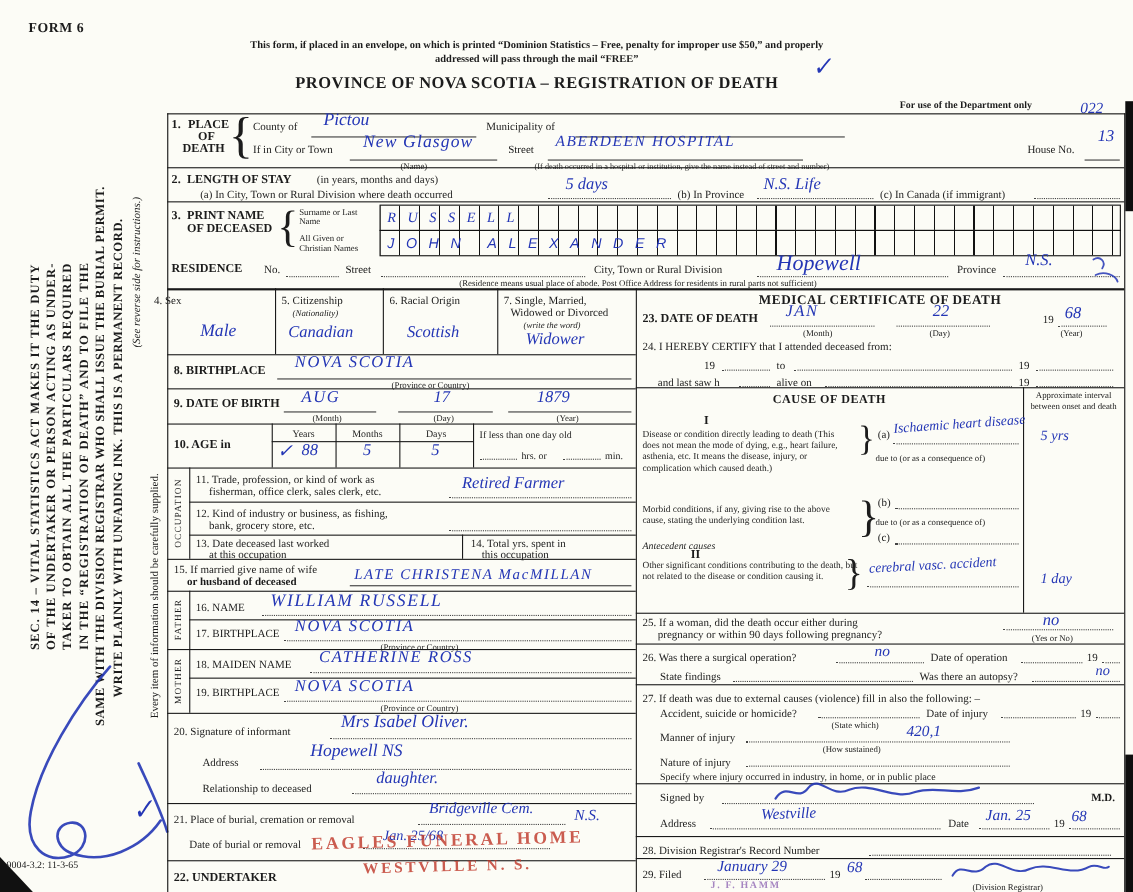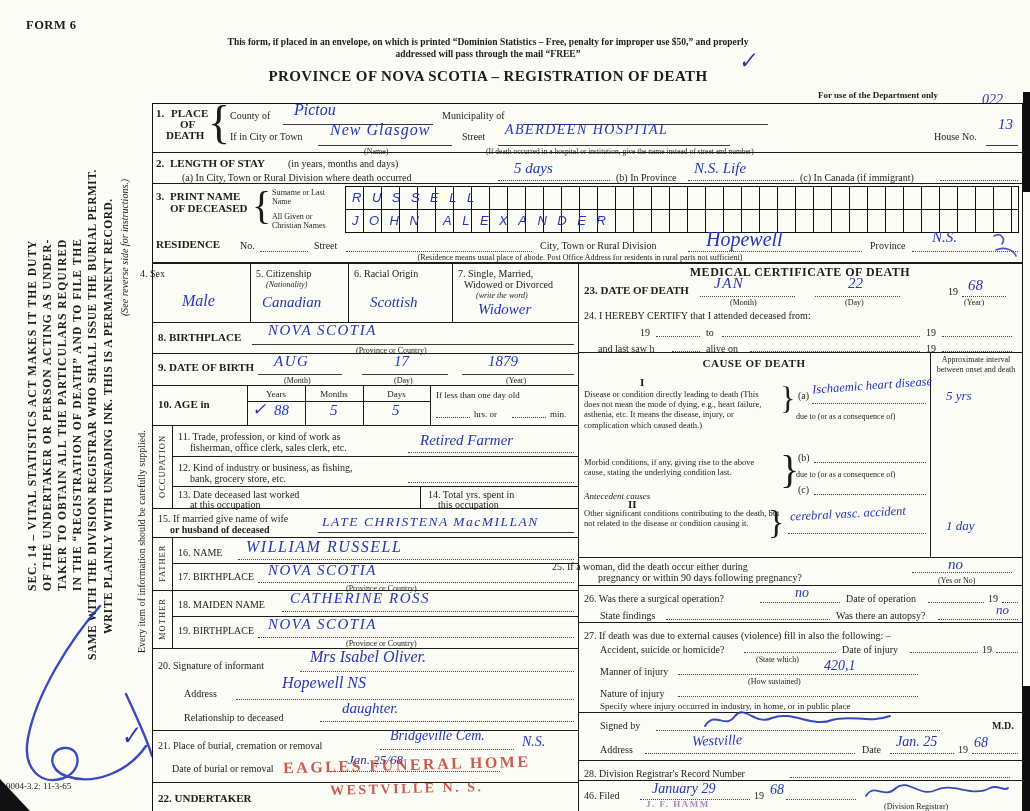--- a/index.html
+++ b/index.html
@@ -100,21 +100,21 @@
   <div class="dot" style="left:688px;top:180px;width:106px;"></div>
   <div class="a t" style="left:800px;top:172px;">(c) In Canada (if immigrant)</div>
   <div class="dot" style="left:940px;top:180px;width:78px;"></div>
 
   <div class="a bl" style="left:156px;top:190px;">3.</div>
   <div class="a bl" style="left:170px;top:190px;">PRINT NAME</div>
   <div class="a bl" style="left:170px;top:202px;">OF DECEASED</div>
   <div class="brace" style="left:252px;top:186px;font-size:40px;">{</div>
   <div class="a t8" style="left:272px;top:188px;width:68px;line-height:9px;">Surname or Last Name</div>
   <div class="cells" style="left:345px;top:186px;width:672px;height:22px;"></div>
-  <div class="boxhw" style="left:352px;top:190px;">RUSSELL</div>
+  <div class="boxhw" style="left:352px;top:190px;font-family:Liberation Serif, serif;">RUSSELL</div>
   <div class="a t8" style="left:272px;top:212px;width:68px;line-height:9px;">All Given or Christian Names</div>
   <div class="cells" style="left:345px;top:209px;width:672px;height:22px;"></div>
   <div class="boxhw" style="left:352px;top:213px;">JOHN ALEXANDER</div>
 
   <div class="a bl" style="left:156px;top:238px;">RESIDENCE</div>
   <div class="a t" style="left:240px;top:240px;">No.</div>
   <div class="dot" style="left:260px;top:251px;width:48px;"></div>
   <div class="a t" style="left:314px;top:240px;">Street</div>
   <div class="dot" style="left:346px;top:251px;width:186px;"></div>
   <div class="a t" style="left:540px;top:240px;">City, Town or Rural Division</div>
@@ -306,21 +306,21 @@
   <div class="a t" style="left:798px;top:484px;">(c)</div>
   <div class="dot" style="left:814px;top:494px;width:112px;"></div>
   <div class="a bl" style="left:628px;top:498px;">II</div>
   <div class="a" style="left:584px;top:508px;width:196px;font-size:8.5px;line-height:10px;">Other significant conditions contributing to the death, but not related to the disease or condition causing it.</div>
   <div class="brace" style="left:768px;top:505px;font-size:34px;">}</div>
   <div class="a hw" style="left:790px;top:506px;width:138px;font-size:12.5px;line-height:14px;transform:rotate(-3deg);">cerebral vasc. accident</div>
   <div class="dot" style="left:788px;top:533px;width:138px;"></div>
   <div class="a hw" style="left:946px;top:518px;font-size:13px;">1 day</div>
 
   <div class="hl" style="left:578px;top:585px;width:444px;"></div>
-  <div class="a t" style="left:552px;top:561px;">25. If a woman, did the death occur either during</div>
+  <div class="a t" style="left:584px;top:561px;">25. If a woman, did the death occur either during</div>
   <div class="a t" style="left:598px;top:572px;">pregnancy or within 90 days following pregnancy?</div>
   <div class="a hw" style="left:948px;top:556px;font-size:15px;">no</div>
   <div class="dot" style="left:912px;top:572px;width:100px;"></div>
   <div class="a t8" style="left:938px;top:576px;">(Yes or No)</div>
 
   <div class="hl" style="left:578px;top:622px;width:444px;"></div>
   <div class="a t" style="left:584px;top:593px;">26. Was there a surgical operation?</div>
   <div class="a hw" style="left:795px;top:585px;font-size:14px;">no</div>
   <div class="dot" style="left:760px;top:602px;width:80px;"></div>
   <div class="a t" style="left:846px;top:593px;">Date of operation</div>
@@ -363,21 +363,21 @@
   <div class="a t" style="left:862px;top:744px;">Date</div>
   <div class="a hw" style="left:896px;top:734px;font-size:14px;">Jan. 25</div>
   <div class="dot" style="left:890px;top:753px;width:64px;"></div>
   <div class="a t" style="left:958px;top:744px;">19</div>
   <div class="a hw" style="left:974px;top:735px;font-size:14px;">68</div>
   <div class="dot" style="left:972px;top:753px;width:46px;"></div>
 
   <div class="hl" style="left:578px;top:780px;width:444px;"></div>
   <div class="a t" style="left:584px;top:768px;">28. Division Registrar's Record Number</div>
   <div class="dot" style="left:790px;top:777px;width:220px;"></div>
-  <div class="a t" style="left:584px;top:790px;">46. Filed</div>
+  <div class="a t" style="left:584px;top:790px;">29. Filed</div>
   <div class="a hw" style="left:652px;top:781px;font-size:14px;">January 29</div>
   <div class="dot" style="left:640px;top:799px;width:110px;"></div>
   <div class="a t" style="left:754px;top:790px;">19</div>
   <div class="a hw" style="left:770px;top:782px;font-size:14px;">68</div>
   <div class="dot" style="left:786px;top:799px;width:70px;"></div>
   <svg style="left:862px;top:780px;" width="150" height="22" viewBox="0 0 150 22">
     <path d="M4,16 C12,2 22,20 34,8 C46,-2 58,18 74,10 C92,2 110,18 128,8 C136,4 142,12 146,8" fill="none" stroke="#2436b5" stroke-width="1.8" stroke-linecap="round" opacity=".9"></path>
   </svg>
   <div class="a t8" style="left:884px;top:802px;">(Division Registrar)</div>
   <div class="a" style="left:646px;top:799px;font-size:9px;letter-spacing:1.5px;color:#8a5fb0;opacity:.75;font-weight:bold;">J. F. HAMM</div>

